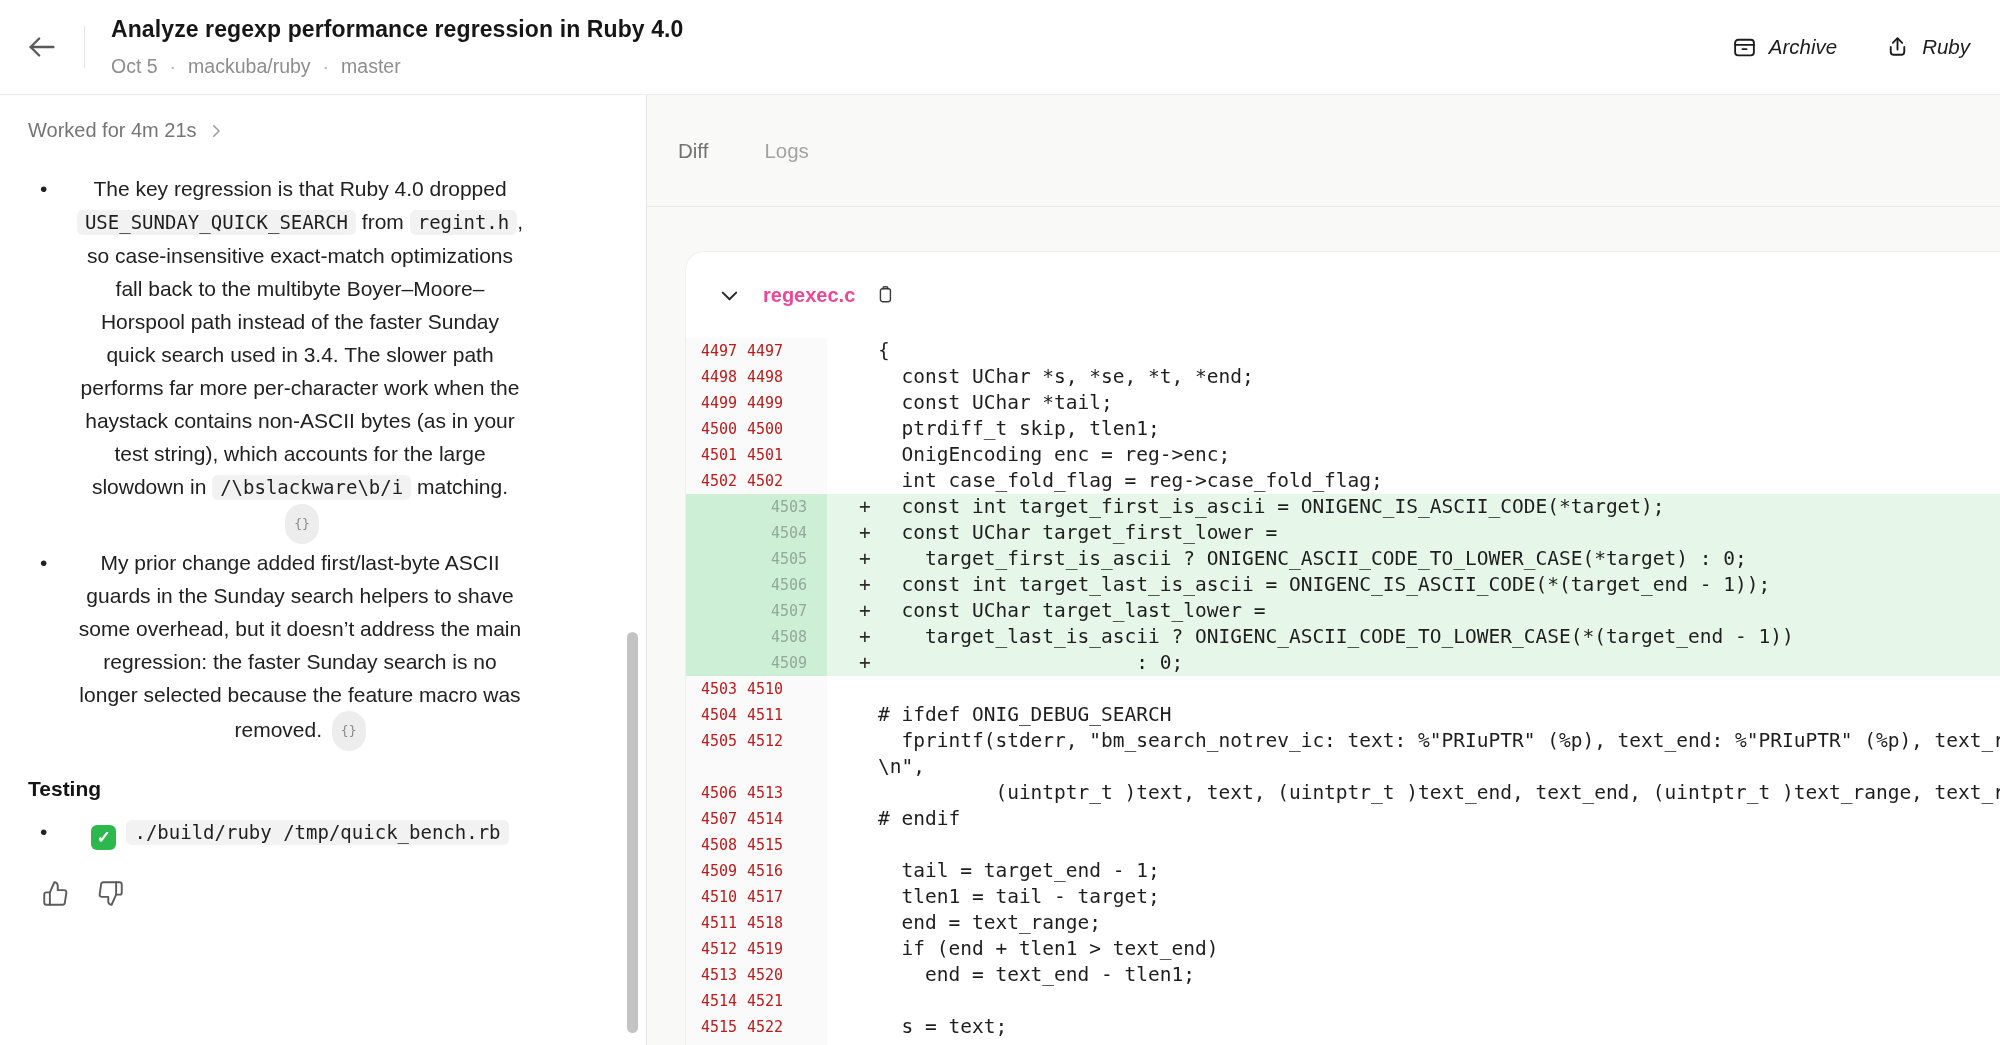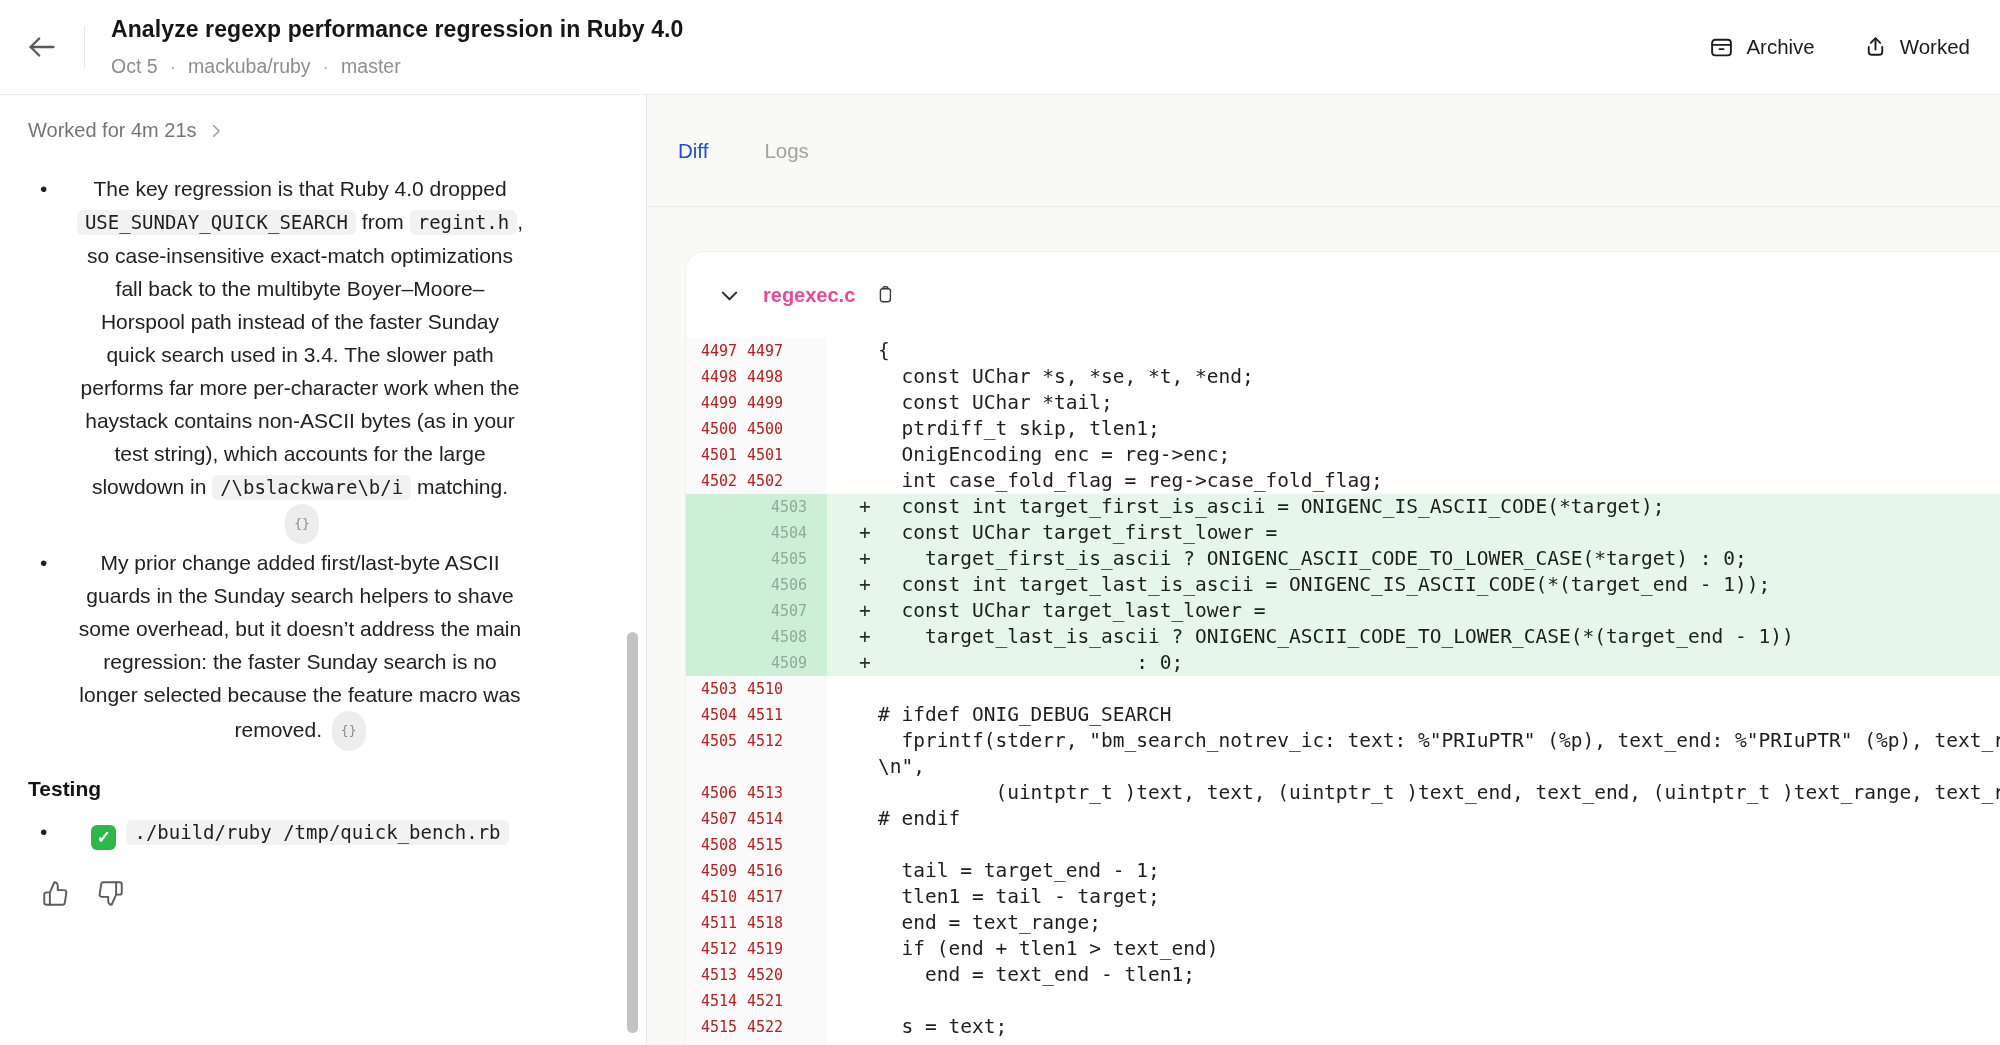--- a/index.html
+++ b/index.html
@@ -9,21 +9,21 @@
   
   .top-header { height:95px; display:flex; align-items:center; background:#fff;
                 border-bottom:1px solid #ececec; padding:0 24px 0 20px; }
   .back-btn { width:44px; height:44px; display:flex; align-items:center; justify-content:center;
               cursor:pointer; border-radius:8px; }
   .hdr-vsep { width:1px; height:42px; background:#e5e5e5; margin:0 26px 0 20px; }
   .title-block { display:flex; flex-direction:column; gap:12px; }
   .task-title { font-size:23px; font-weight:700; color:#161616; letter-spacing:.1px; }
   .task-sub { font-size:19.5px; color:#8e8e8e; display:flex; gap:12px; align-items:center; }
   .task-sub .dot { color:#b5b5b5; }
-  .hdr-actions { margin-left:auto; display:flex; align-items:center; gap:48px; padding-right:6px; }
+  .hdr-actions { margin-left:auto; display:flex; align-items:center; gap:48px; padding-right:6px;font-style:italic; }
   .hdr-btn { display:flex; align-items:center; gap:12px; font-size:20.5px; font-weight:500;
              color:#1c1c1c; cursor:pointer; }
 
   
   .main { display:flex; height:950px; }
   .sidebar { width:622px; background:#fff; padding:24px 0 0 28px; overflow:hidden; }
   .side-scroll { width:25px; position:relative; border-right:1px solid #e8e8e8; background:#fff; }
   .scroll-thumb { position:absolute; left:5px; top:537px; width:11px; height:401px;
                   background:#c3c3c3; border-radius:6px; }
   .content { flex:1; background:#f9f9f8; overflow:hidden; }
@@ -45,21 +45,21 @@
   .check { display:inline-flex; width:25px; height:25px; background:#2db84d; border-radius:6px;
            align-items:center; justify-content:center; color:#fff; font-size:17px; font-weight:700;
            vertical-align:-4px; margin-right:10px; }
   .feedback { display:flex; gap:28px; margin:30px 0 0 14px; }
   .fb-btn { cursor:pointer; display:flex; }
 
   
   .tabs { height:112px; display:flex; align-items:center; gap:56px; padding-left:31px;
           border-bottom:1px solid #e7e7e7; }
   .tab { font-size:20.5px; cursor:pointer; }
-  .tab.active { color:#1d4ed8; font-weight:500; }
+  .tab.active { color:#737373; font-weight:500; }
   .tab.inactive { color:#a3a3a3; }
   .diff-wrap { padding:45px 0 0 39px; }
   .card { background:#fff; border-radius:18px; margin-right:-40px; overflow:hidden;
           box-shadow:0 0 0 1px rgba(0,0,0,0.04); min-height:900px; }
   .card-head { height:86px; display:flex; align-items:center; padding-left:32px; gap:22px; }
   .file-name { font-size:20px; font-weight:700; color:#ec4899; }
   .copy-btn { cursor:pointer; display:flex; margin-left:-2px; }
   .collapse-btn { cursor:pointer; display:flex; }
 
   .diff-table { font-family:"DejaVu Sans Mono", monospace; font-size:19.5px; }
@@ -104,21 +104,21 @@
           <path d="M10 13.5h4"></path>
       </svg>
       <span>Archive</span>
     </div>
     <div class="hdr-btn">
       <svg width="25" height="25" viewBox="0 0 24 24" fill="none" stroke="#1c1c1c" stroke-width="1.8" stroke-linecap="round" stroke-linejoin="round">
         <path d="M12 14V3.5"></path>
           <path d="M7.5 7.5L12 3l4.5 4.5"></path>
         <path d="M5.5 11.5v4.5a3 3 0 0 0 3 3h7a3 3 0 0 0 3-3v-4.5"></path>
       </svg>
-      <span>Worked</span>
+      <span>Ruby</span>
     </div>
   </div>
 </div>
 
 <div class="main">
 
   <div class="sidebar">
     <div class="worked">
       <span>Worked for 4m 21s</span>
       <svg width="18" height="18" viewBox="0 0 24 24" fill="none" stroke="#9d9d9d" stroke-width="2.2" stroke-linecap="round" stroke-linejoin="round">

